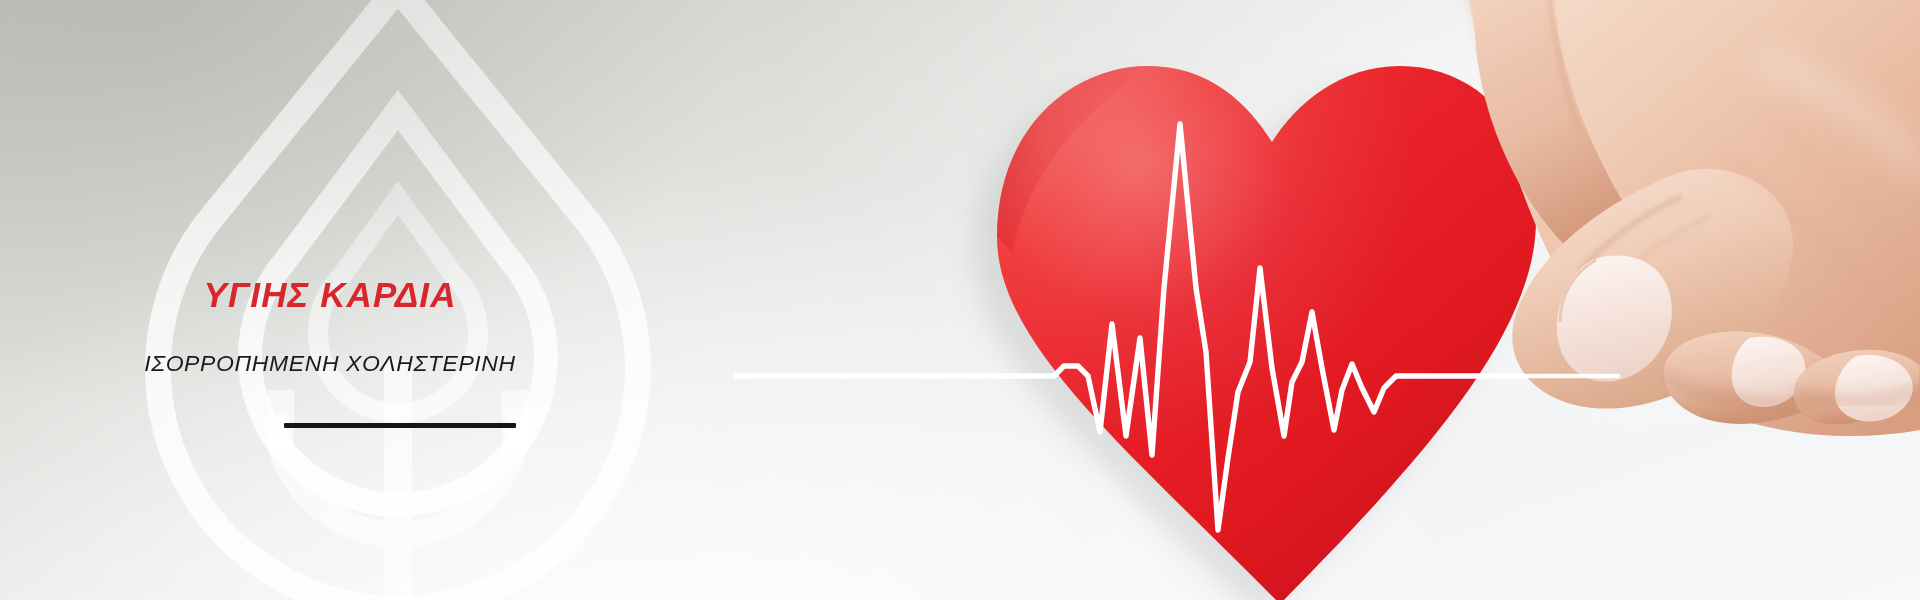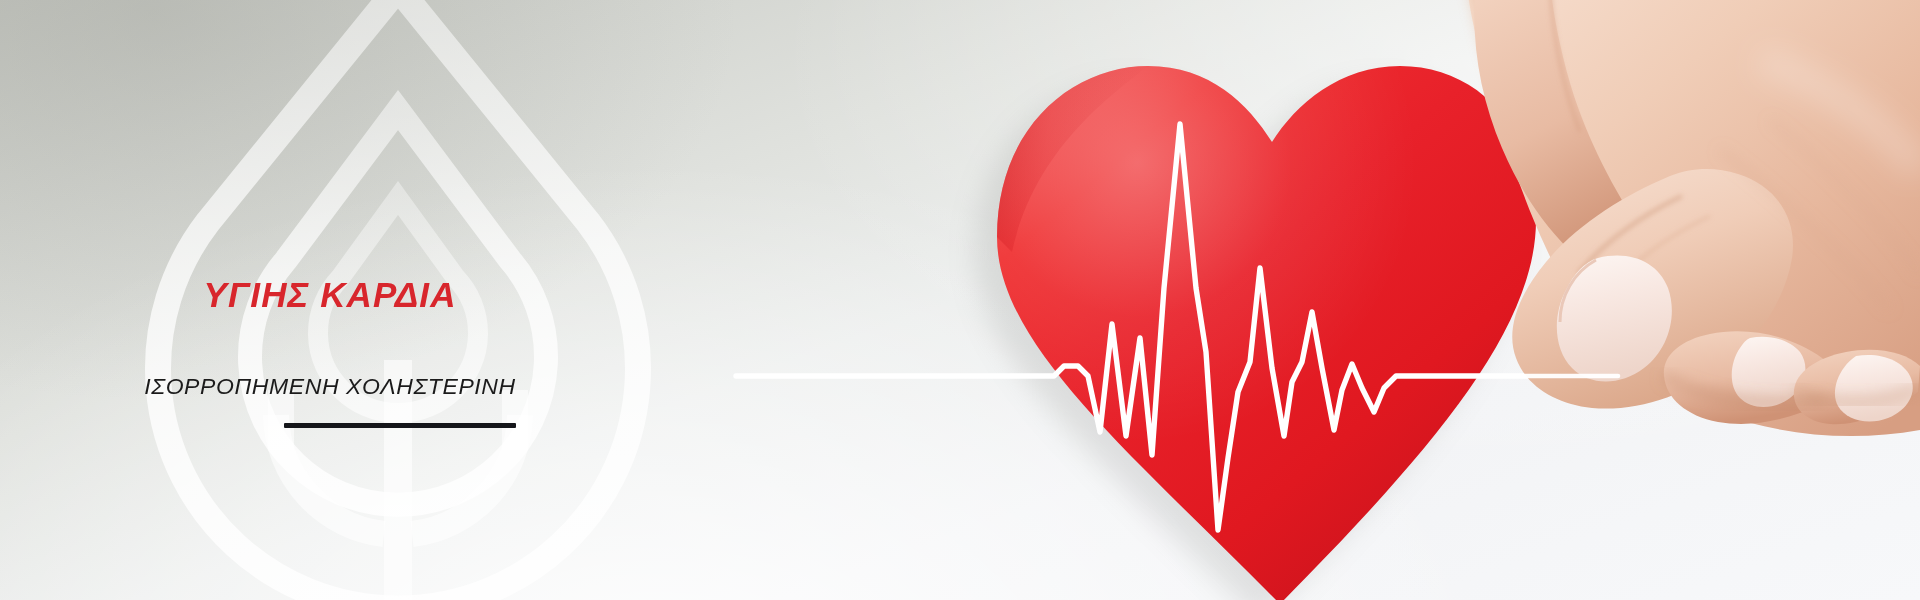--- a/index.html
+++ b/index.html
@@ -66,21 +66,20 @@
     left:0; right:0;
     top:352px;
     text-align:center;
     font-size:23px;
     font-style:italic;
     font-weight:normal;
     letter-spacing:0.6px;
     color:#1b1b1b;
     white-space:nowrap;
     line-height:1;
-    margin-top:23px;
   }
   .rule {
     position:absolute;
     left:284px;
     top:423px;
     width:232px;
     height:5px;
     background:#15161a;
     border-radius:1px;
   }

